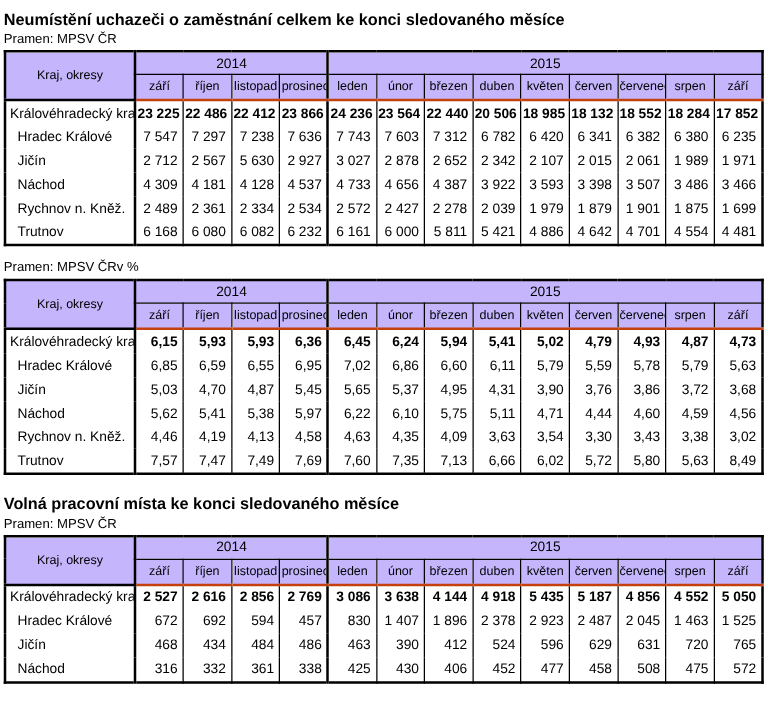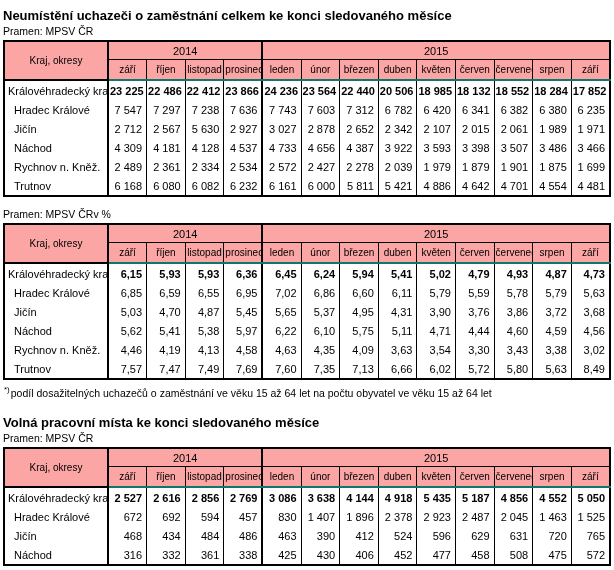--- a/index.html
+++ b/index.html
@@ -26,29 +26,29 @@
     border-collapse: collapse; table-layout: fixed;
     width: 608px;
     border: 2px solid #000;
   }
   .data-table th, .data-table td {
     border: 1px solid #000;
     overflow: hidden; white-space: nowrap;
     font-size: 11px;
   }
   .data-table thead th {
-    background: #fca5a5;
+    background: #c4b5fd;
     font-weight: normal; text-align: center;
   }
   .data-table th.corner {
     border-right: 2px solid #000; border-bottom: 2px solid #000;
     font-size: 10px;
   }
   .data-table tr.year-row th.year { height: 15px; }
-  .data-table tr.month-row th { height: 19px; font-size: 10px; border-bottom: 2px solid #0f766e; padding: 0 1px; }
+  .data-table tr.month-row th { height: 19px; font-size: 10px; border-bottom: 2px solid #c2410c; padding: 0 1px; }
   .data-table .yb { border-left: 2px solid #000; }
   .data-table tbody td { border-top: 0; border-bottom: 0; height: 17px; }
   .data-table td.rowlabel { border-right: 2px solid #000; padding-left: 3px; }
   .data-table td.rowlabel.indent { padding-left: 9px; margin-left: 15px; }
   .data-table td.num { text-align: right; padding-right: 4px; }
   .data-table tr.bold td.num { font-weight: bold; }
   .footnote { font-size: 10.5px; line-height: 13px; margin: 3px 0 0 1px; }
   .footnote sup { font-size: 8px; margin-right: 1px; }
 </style>
 </head>
@@ -338,21 +338,20 @@
             <td class="num">7,13</td>
             <td class="num">6,66</td>
             <td class="num">6,02</td>
             <td class="num">5,72</td>
             <td class="num">5,80</td>
             <td class="num">5,63</td>
             <td class="num">8,49</td>
           </tr>
         </tbody>
       </table>
-    <div class="footnote"><sup>*)</sup><span>podíl dosažitelných uchazečů o zaměstnání ve věku 15 až 64 let na počtu obyvatel ve věku 15 až 64 let</span></div>
   </div>
 
   <div class="section">
     <h2 class="table-title"><span>Volná pracovní místa ke konci sledovaného měsíce</span><sup></sup></h2>
     <div class="source-line">
       <span>Pramen: MPSV ČR</span>
       <span></span>
     </div>
     <table class="data-table" data-table="2">
         <colgroup>

